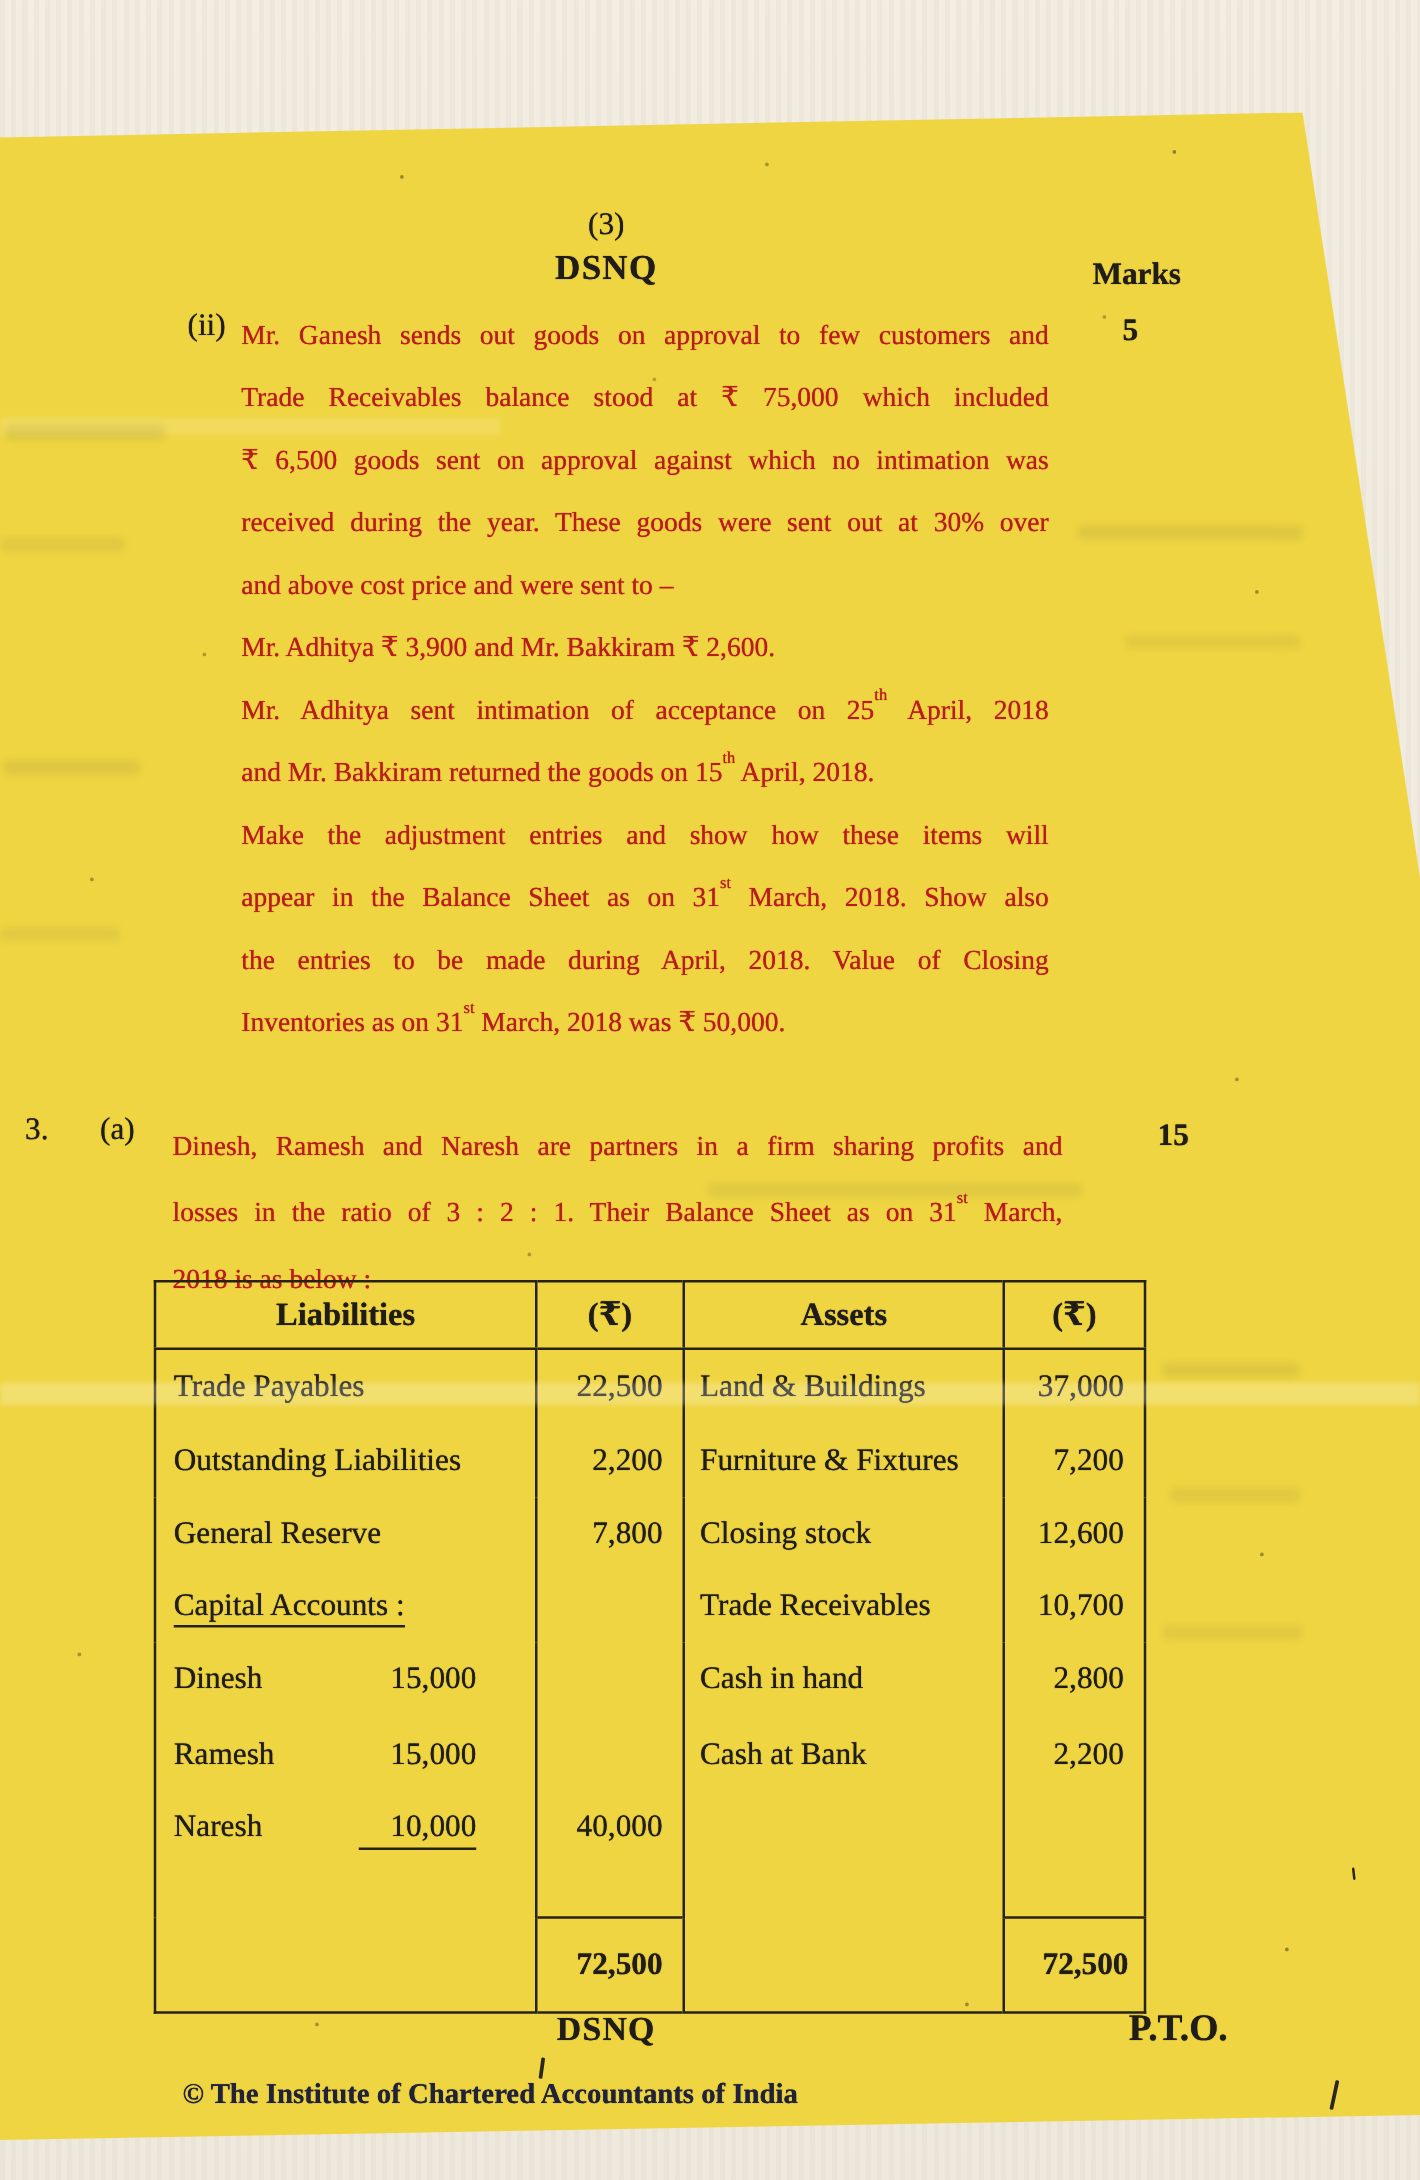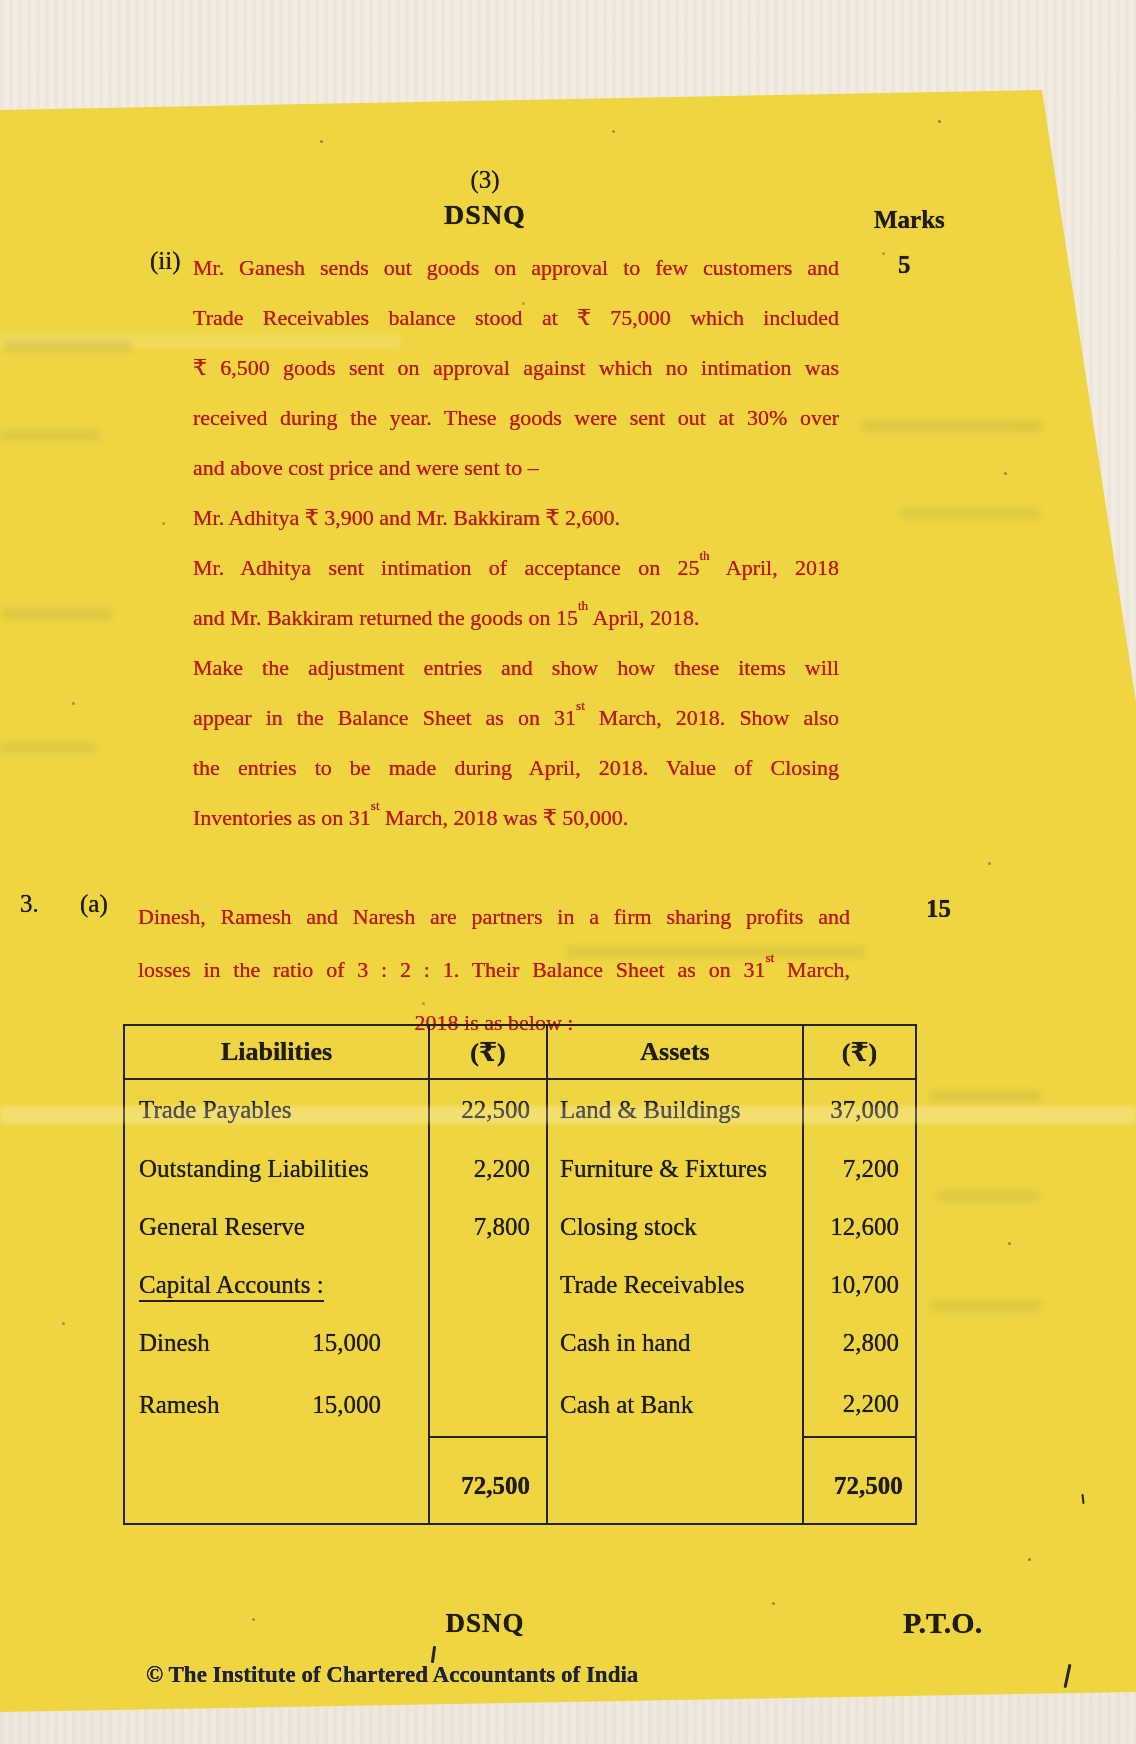--- a/index.html
+++ b/index.html
@@ -24,21 +24,21 @@
   .center-block{left:0;width:970px;text-align:center;}
   .pagenum{top:166px;font-size:25px;}
   .htitle{top:199px;font-size:28px;letter-spacing:1px;}
   .marks-label{left:854px;top:206px;font-size:25px;margin-left:20px;}
   .qii-label{left:150px;top:247px;font-size:25px;}
   .qii-marks{left:898px;top:251px;font-size:25px;}
   .lines{position:absolute;}
   #qii-lines{left:193px;top:243px;width:646px;}
   #qii-lines .tline{line-height:50px;}
   #q3-lines{left:138px;top:890px;width:712px;}
-  #q3-lines .tline{line-height:53px;text-align:center;}
+  #q3-lines .tline{line-height:53px;}
   .tline{font-size:22px;color:#b91c1c;text-shadow:0 0 .7px currentColor;white-space:normal;}
   .tline.just{text-align:justify;text-align-last:justify;}
   .tline sup{font-size:.6em;position:relative;top:-.5em;line-height:0;}
   .q3-num{left:20px;top:890px;font-size:25px;}
   .q3-part{left:80px;top:890px;font-size:25px;}
   .q3-marks{left:926px;top:895px;font-size:25px;}
 
   
   .bs-wrap{left:123px;top:1024px;width:880px;}
   table.bs{border-collapse:collapse;table-layout:fixed;width:792px;
@@ -178,20 +178,31 @@
               <td class="lc">
                 <div class="capline">
                   <span class="cname">Ramesh</span>
                   <span class="camt">15,000</span>
                 </div>
               </td>
               <td class="ac"></td>
               <td class="sc">Cash at Bank</td>
               <td class="ac">2,200</td>
             </tr>
+            <tr>
+              <td class="lc">
+                <div class="capline">
+                  <span class="cname">Naresh</span>
+                  <span class="camt u2">10,000</span>
+                </div>
+              </td>
+              <td class="ac">40,000</td>
+              <td class="sc"></td>
+              <td class="ac"></td>
+            </tr>
             <tr class="total">
               <td class="lc"></td>
               <td class="ac tl">72,500</td>
               <td class="sc"></td>
               <td class="ac tl">72,500</td>
             </tr>
           </tbody>
       </table>
     </div>
 

